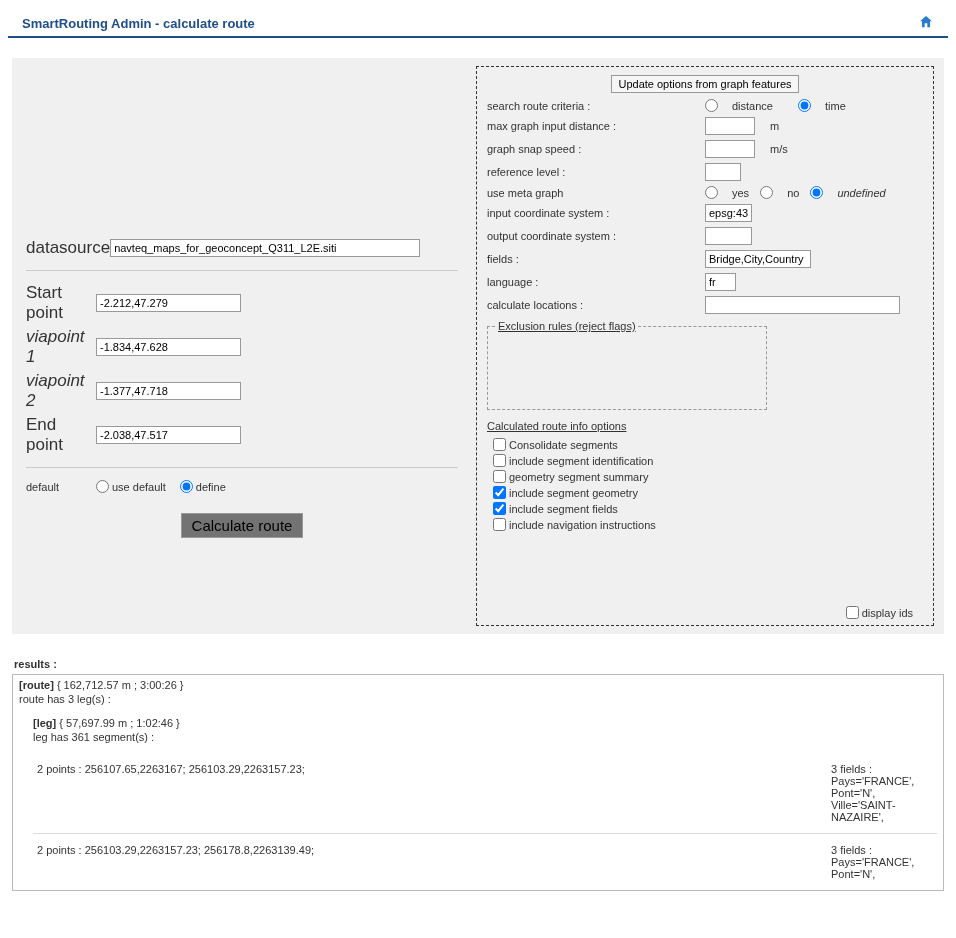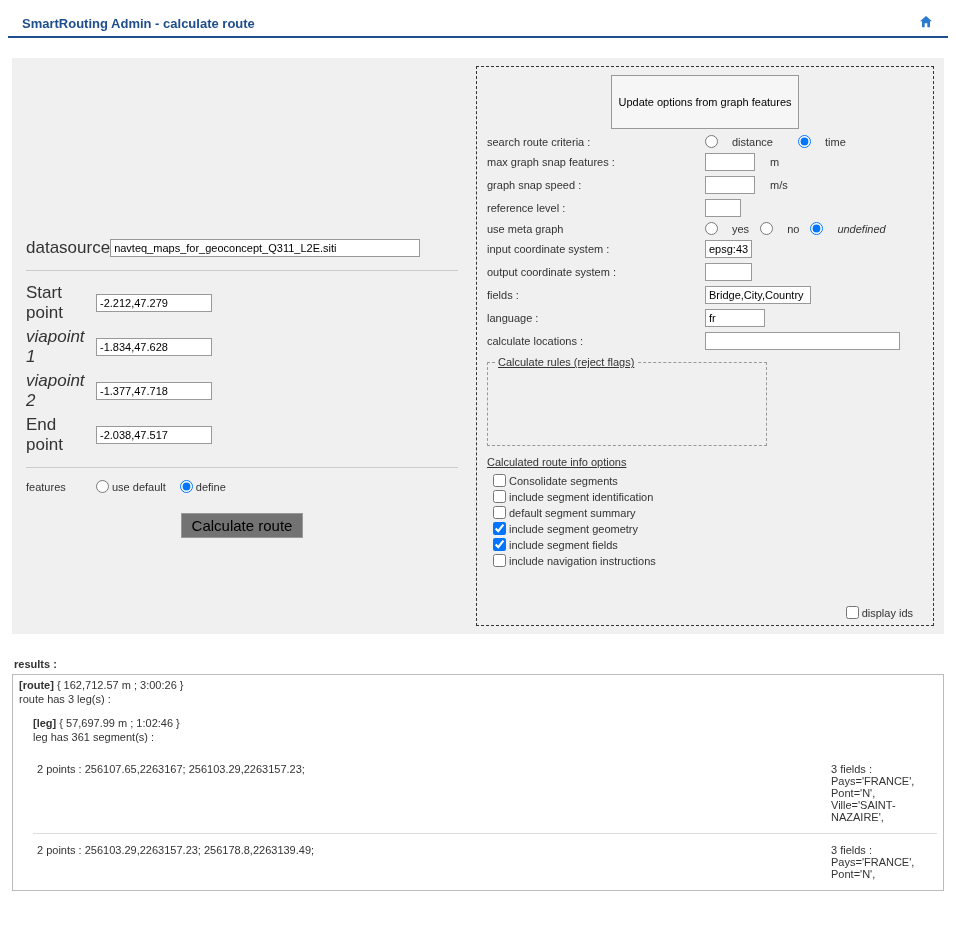--- a/index.html
+++ b/index.html
@@ -51,21 +51,21 @@
     margin: 12px 0;
   }
   input[type="text"] {
     font-family: inherit;
     font-size: 11px;
     padding: 2px 3px;
     border: 1px solid #999;
     background: #fff;
   }
   .ds-input { width: 310px; }
-  .pt-input { width: 116px; }
+  .pt-input { width: 145px; }
   .opt-row { display: flex; align-items: center; margin-top: 6px; }
   .opt-row label { flex: 0 0 70px; }
   .radio-lbl { margin-right: 14px; }
   .calc-btn-row { text-align: center; margin-top: 20px; }
   button.calc {
     font-family: inherit;
     font-size: 15px;
     padding: 3px 10px;
     border: 1px solid #999;
     background: #737373;
@@ -79,21 +79,21 @@
   .right-inner {
     border: 1px dashed #333;
     padding: 8px 10px 8px 10px;
     position: relative;
     min-height: 560px;
   }
   .update-btn-row { text-align: center; margin-bottom: 6px; }
   button.update {
     font-family: inherit;
     font-size: 11px;
-    padding: 20px 6px;
+    padding: 2px 6px;
     border: 1px solid #999;
     background: #f6f6f6;
     cursor: pointer;
   }
   .opt-line {
     display: flex;
     align-items: center;
     margin-bottom: 5px;
     font-size: 11px;
   }
@@ -194,21 +194,21 @@
     <div class="row">
       <label class="italic">viapoint 2</label>
       <input type="text" class="pt-input" value="-1.377,47.718" style="">
     </div>
     <div class="row">
       <label>End point</label>
       <input type="text" class="pt-input" value="-2.038,47.517" style="">
     </div>
     <hr>
     <div class="opt-row">
-      <label>features</label>
+      <label>default</label>
       <input type="radio" name="optmode" style="">
       <span class="radio-lbl">use default</span>
       <input type="radio" name="optmode" checked="" style="">
       <span>define</span>
     </div>
     <div class="calc-btn-row">
       <button class="calc">Calculate route</button>
     </div>
   </div>
 
@@ -223,21 +223,21 @@
         <span class="val">
           <input type="radio" name="crit" style="">
           <span>distance</span>
           &nbsp;
           <input type="radio" name="crit" checked="" style="">
           <span>time</span>
         </span>
       </div>
 
       <div class="opt-line">
-        <span class="lbl">max graph snap features :</span>
+        <span class="lbl">max graph input distance :</span>
         <span class="val">
           <input type="text" class="small-in" value="" style="">
           <span class="unit">m</span>
         </span>
       </div>
 
       <div class="opt-line">
         <span class="lbl">graph snap speed :</span>
         <span class="val">
           <input type="text" class="small-in" value="" style="">
@@ -278,46 +278,46 @@
       </div>
       <div class="opt-line">
         <span class="lbl">fields :</span>
         <span class="val">
             <input type="text" class="lg-in" value="Bridge,City,Country" style="">
           </span>
       </div>
       <div class="opt-line">
         <span class="lbl">language :</span>
         <span class="val">
-            <input type="text" class="small-in" style="width: 60px;" value="fr">
+            <input type="text" class="small-in" style="width: 31px;" value="fr">
           </span>
       </div>
       <div class="opt-line">
         <span class="lbl">calculate locations :</span>
         <span class="val">
             <input type="text" class="xl-in" value="" style="">
           </span>
       </div>
 
       <fieldset class="excl">
-        <legend>Calculate rules (reject flags)</legend>
+        <legend>Exclusion rules (reject flags)</legend>
       </fieldset>
 
       <div class="calc-info-hdr">Calculated route info options</div>
       <div class="chk-row">
           <input type="checkbox" style="">
           <span>Consolidate segments</span>
         </div>
       <div class="chk-row">
           <input type="checkbox" style="">
           <span>include segment identification</span>
         </div>
       <div class="chk-row">
           <input type="checkbox" style="">
-          <span>default segment summary</span>
+          <span>geometry segment summary</span>
         </div>
       <div class="chk-row">
           <input type="checkbox" checked="" style="">
           <span>include segment geometry</span>
         </div>
       <div class="chk-row">
           <input type="checkbox" checked="" style="">
           <span>include segment fields</span>
         </div>
       <div class="chk-row">

